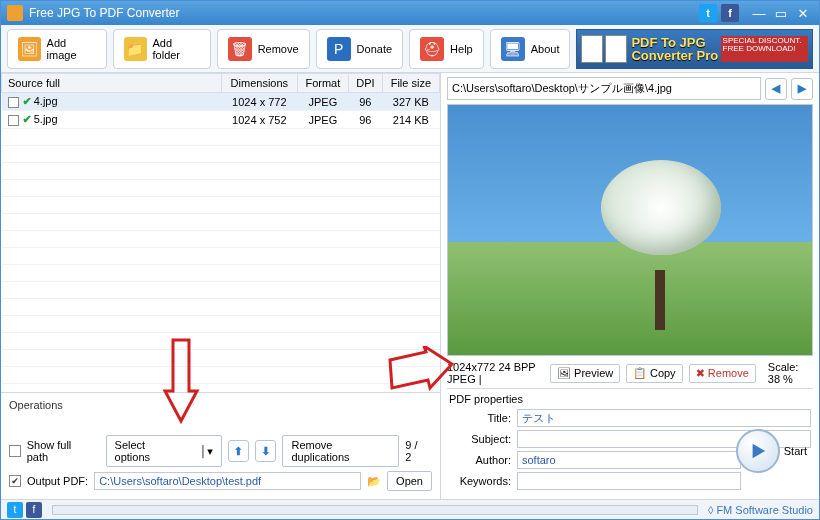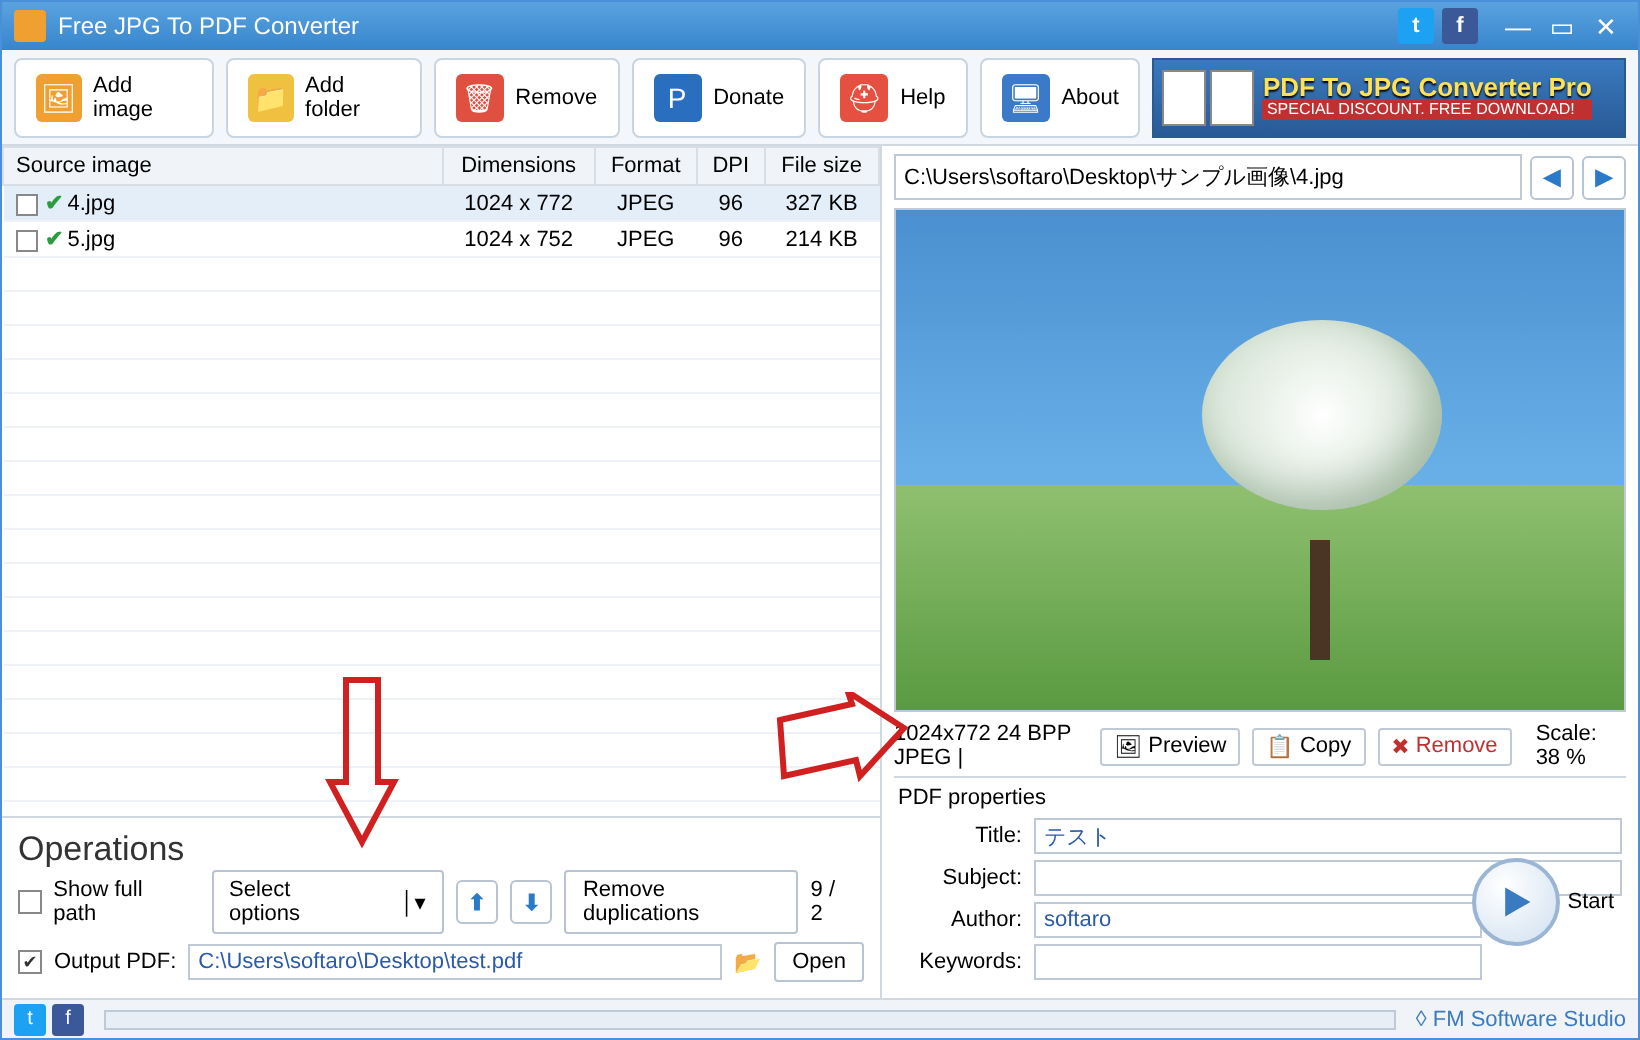--- a/index.html
+++ b/index.html
@@ -24,21 +24,21 @@
 .left{width:440px;border-right:1px solid #d0d8e0;display:flex;flex-direction:column}
 .grid{flex:1;overflow:auto}
 .grid table{width:100%;border-collapse:collapse}
 .grid th{background:#f0f3f7;border:1px solid #d8dee6;padding:3px 6px;text-align:left;font-weight:normal;font-size:11px}
 .grid th.dim,.grid td.dim{text-align:center}
 .grid td{border-bottom:1px solid #eef1f5;padding:2px 6px;height:16px}
 .grid tr.sel td{background:#e4eef9}
 .chk{display:inline-block;width:11px;height:11px;border:1px solid #888;background:#fff;vertical-align:middle;margin-right:4px}
 .tick{color:#2a9d3e;font-weight:bold;margin-right:2px}
 .ops{border-top:1px solid #d0d8e0;padding:6px 8px 4px}
-.ops .lab{font-size:17px;color:#333;margin-bottom:0}
+.ops .lab{font-size:11px;color:#333;margin-bottom:24px}
 .row{display:flex;align-items:center;gap:6px;margin-bottom:4px}
 .sbtn{border:1px solid #b8c4d2;background:#fff;padding:3px 8px;border-radius:2px;cursor:pointer;display:flex;align-items:center;gap:20px}
 .navb{width:22px;height:22px;border:1px solid #b8c4d2;border-radius:3px;background:#fff;display:flex;align-items:center;justify-content:center;cursor:pointer;color:#2a7ac8;font-weight:bold}
 .counter{margin-left:auto;margin-right:6px}
 .pathbox{flex:1;border:1px solid #c0cad6;padding:2px 4px;color:#2a5aa8;background:#fff}
 .right{flex:1;display:flex;flex-direction:column;padding:4px 6px 0}
 .pathrow{display:flex;align-items:center;gap:4px;margin-bottom:4px}
 .pathrow .p{flex:1;border:1px solid #c0cad6;padding:3px 4px;background:#fff}
 .preview{flex:1;border:1px solid #c0cad6;background:linear-gradient(to bottom,#4a90d0 0%,#6ab0e8 55%,#8fc070 55%,#5a9a40 100%);position:relative;margin-bottom:2px;min-height:0;}
 .tree{position:absolute;left:42%;top:22%;width:120px;height:120px}
@@ -104,34 +104,34 @@
     </div>
   <div class="tbtn">
       <div class="ic" style="background:#3a7ac8">🖥</div>
       <span>About</span>
     </div>
   <div class="ad">
     <div class="thumbs">
         <div></div>
         <div></div>
       </div>
-    <div style="display:flex;flex-direction:column;line-height:1">
+    <div style="display:flex;flex-direction:row;line-height:1">
       <span class="txt1">PDF To JPG Converter Pro</span>
       <span class="txt2">SPECIAL DISCOUNT. FREE DOWNLOAD!</span>
     </div>
   </div>
 </div>
 
 <div class="main">
   <div class="left">
     <div class="grid">
       <table>
         <thead>
             <tr>
-          <th style="width:220px">Source image</th>
+          <th style="width:220px">Source full</th>
           <th class="dim">Dimensions</th>
           <th class="dim">Format</th>
           <th class="dim">DPI</th>
           <th class="dim">File size</th>
         </tr>
           </thead>
         <tbody id="gridbody">
             <tr class="sel">
               <td><span class="chk"></span><span class="tick">✔</span>4.jpg</td>
               <td class="dim">1024 x 772</td>

